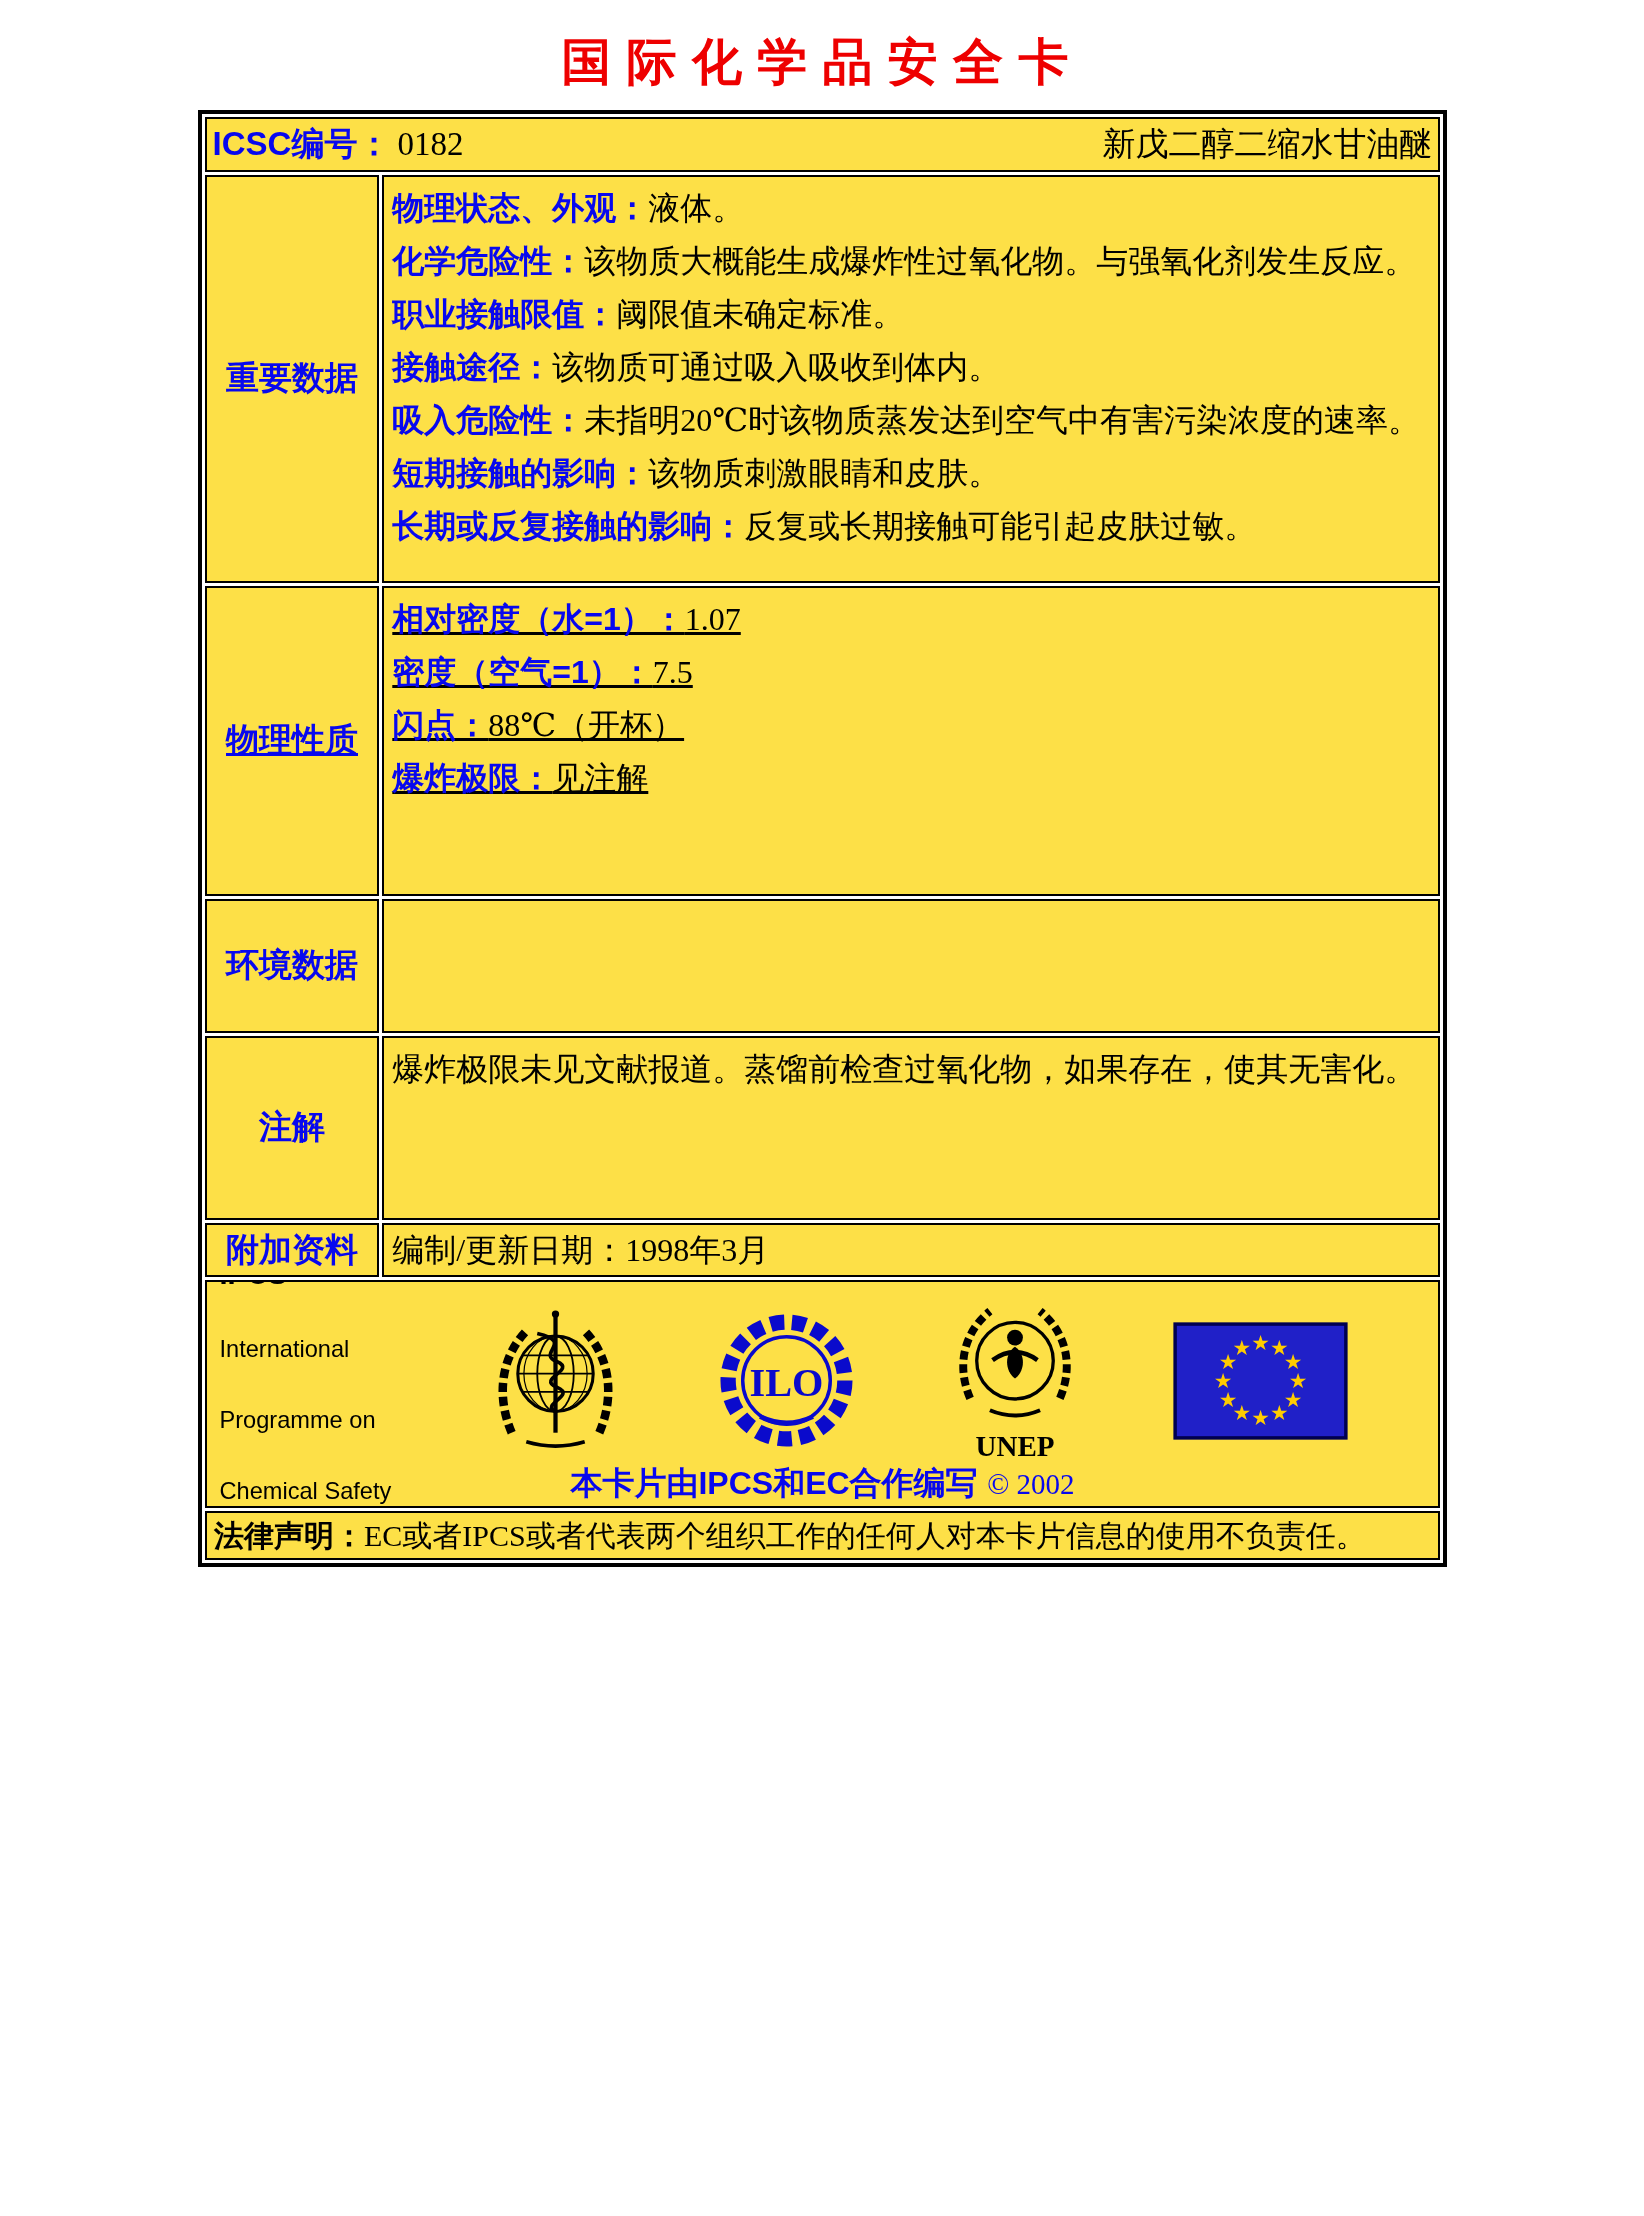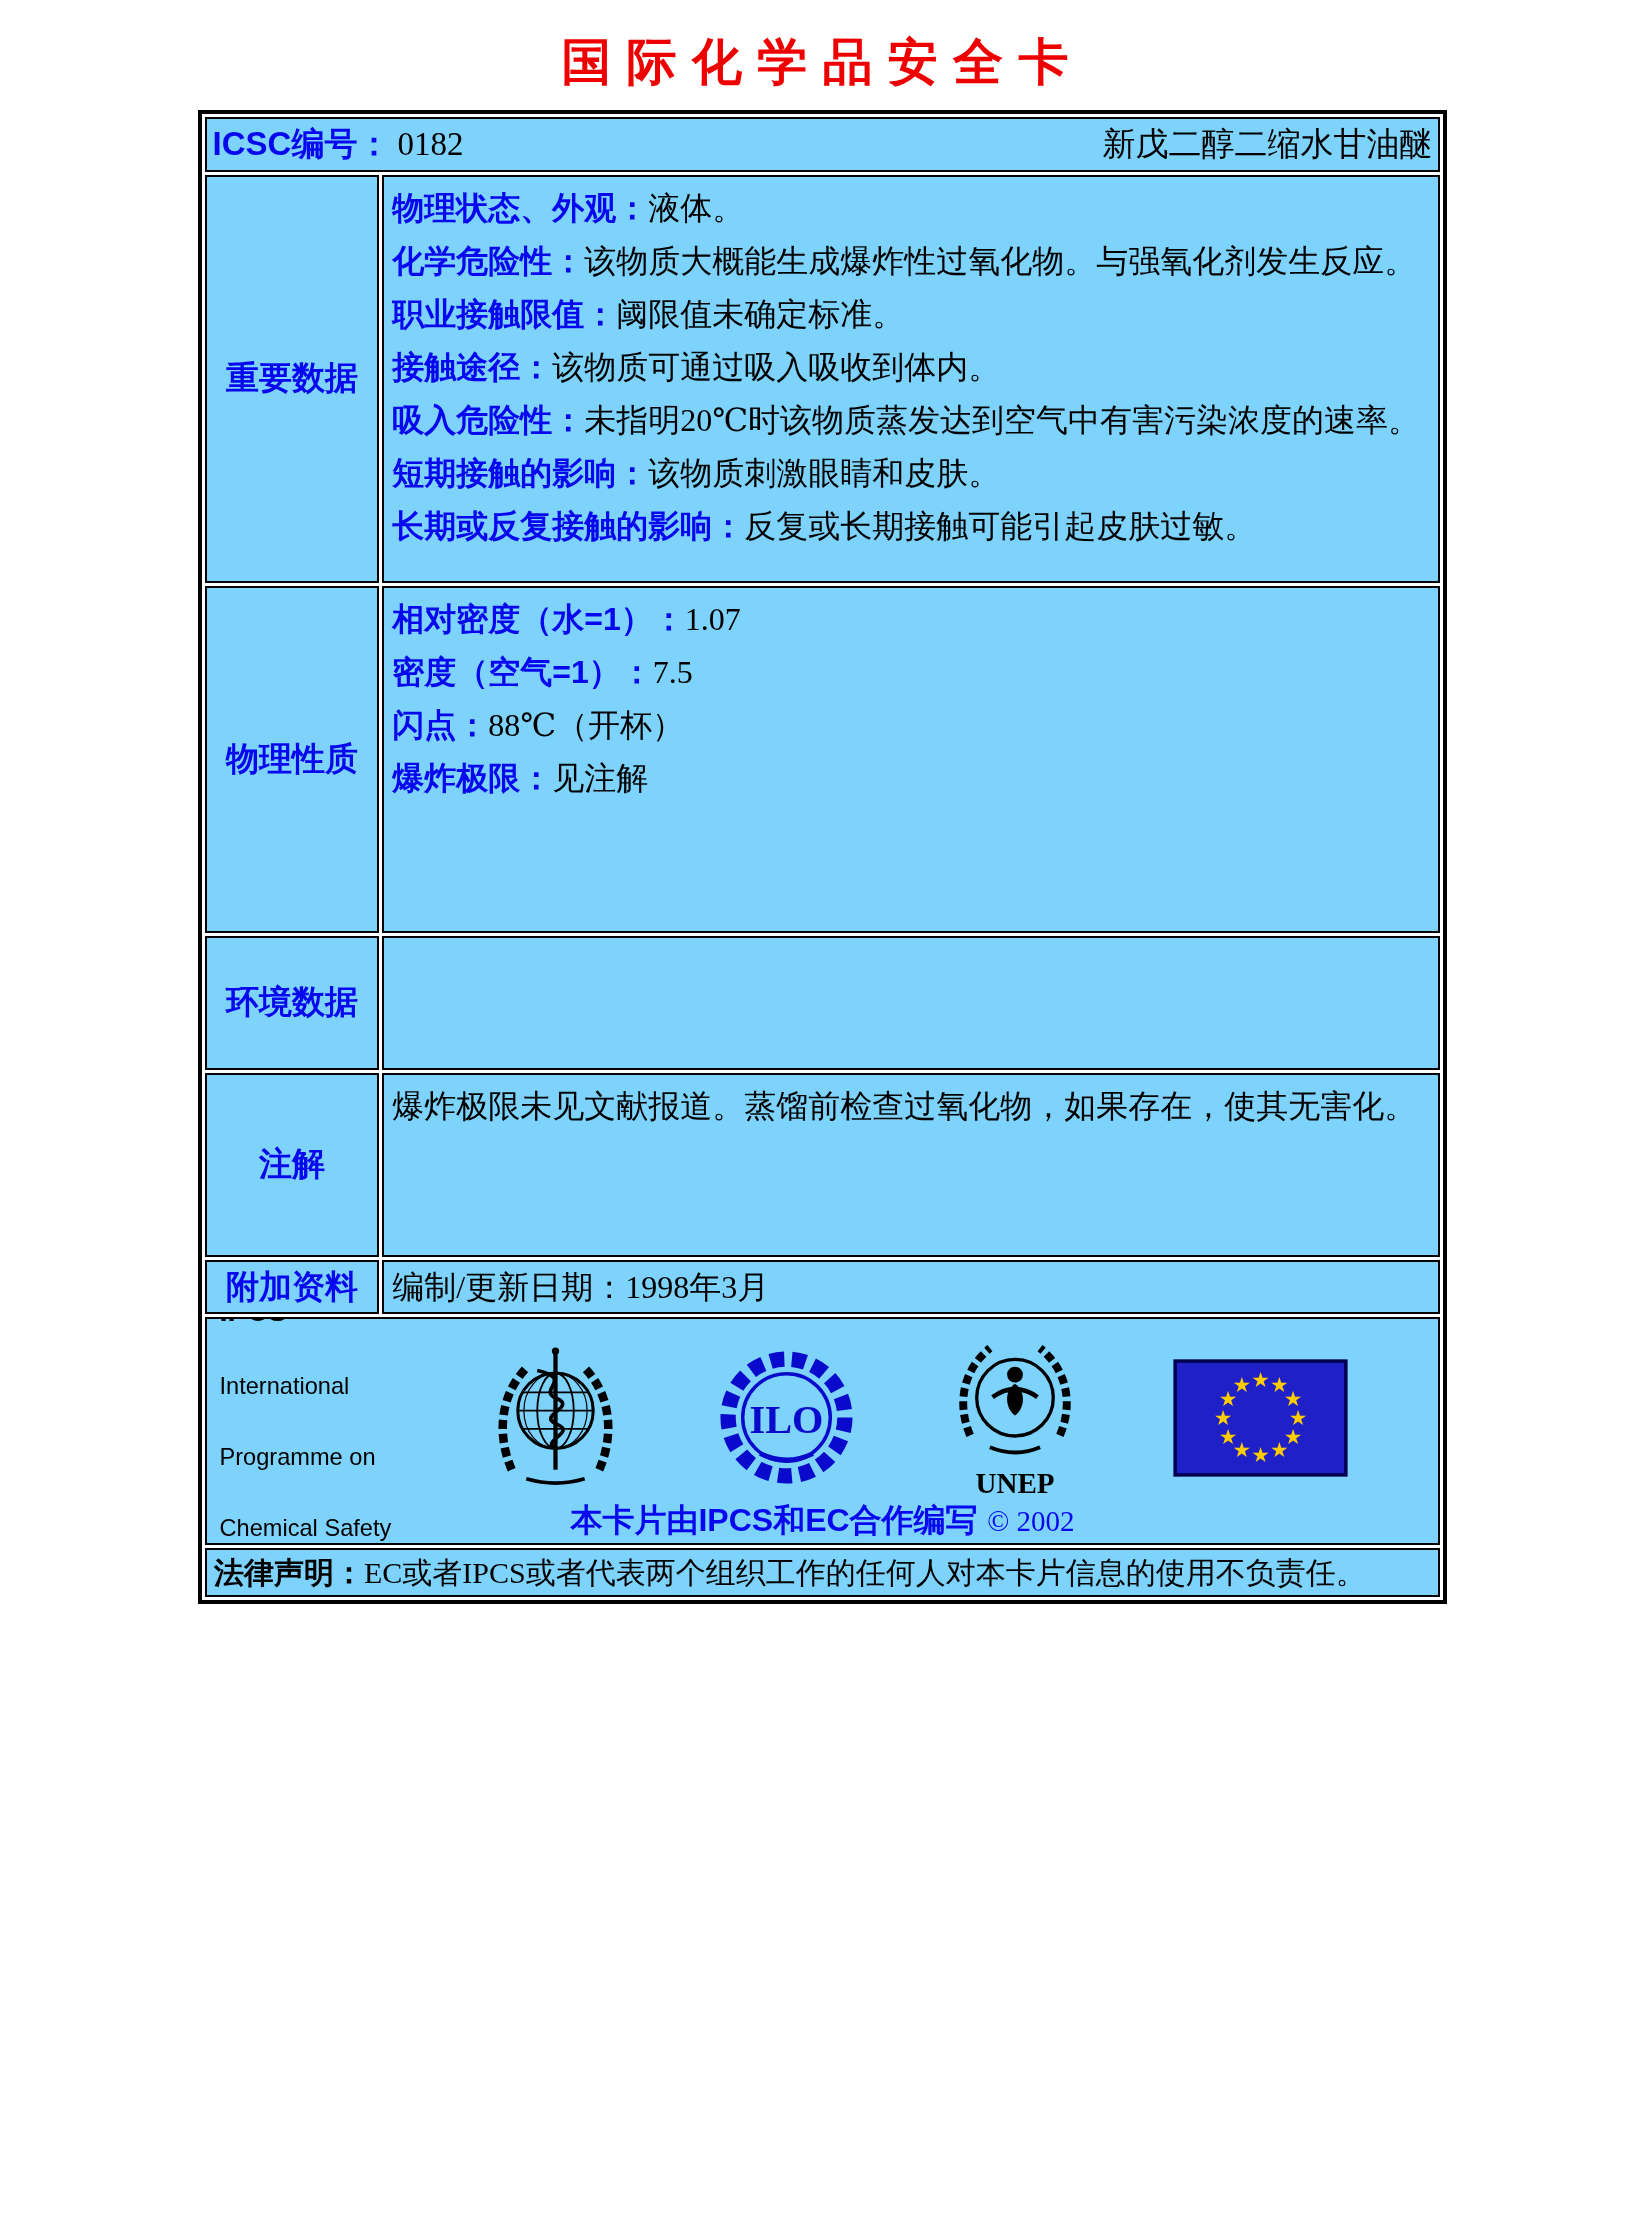--- a/index.html
+++ b/index.html
@@ -26,21 +26,21 @@
     width:1249px;
     margin:16.7px auto 0 auto;
     border:4.9px solid #000;
     border-collapse:separate;
     border-spacing:3.5px;
     table-layout:fixed;
     background:#fff;
   }
   table.card td {
     border:2.1px solid #000;
-    background:#7dd3fc;
+    background:#fde047;
     overflow:hidden;
   }
   col.c-label { width:174px; }
   
   td.hdr-cell { height:51px; vertical-align:middle; padding:2.8px 5.6px; }
   .hdr-flex { display:flex; justify-content:space-between; align-items:center; }
   .hdr-left { white-space:nowrap; }
   .icsc-label {
     font-family:"Liberation Sans","DejaVu Sans",sans-serif;
     font-weight:bold; color:#0808ee; font-size:33px;
@@ -57,21 +57,21 @@
   
   td.content-cell { vertical-align:top; padding:5.6px 8.3px; }
   .entry { font-size:32px; line-height:53px; text-align:left; }
   .blab {
     font-family:"Liberation Sans","DejaVu Sans",sans-serif;
     font-weight:bold; color:#0808ee;
   }
   .btxt { color:#000; }
   
   tr.r-imp td { height:408px; }
-  tr.r-phy td { height:347px; }
+  tr.r-phy td { height:310px;text-decoration:underline; }
   tr.r-env td { height:134px; }
   tr.r-not td { height:184px; }
   tr.r-add td { height:42px; }
   tr.r-log td { height:202px; }
   tr.r-leg td { height:43px;margin-top:8px; }
   td.slim { vertical-align:middle; }
   
   td.logos-cell { vertical-align:top; padding:23px 0 0 0; }
   .logos-flex {
     display:flex; align-items:center; justify-content:space-between;

